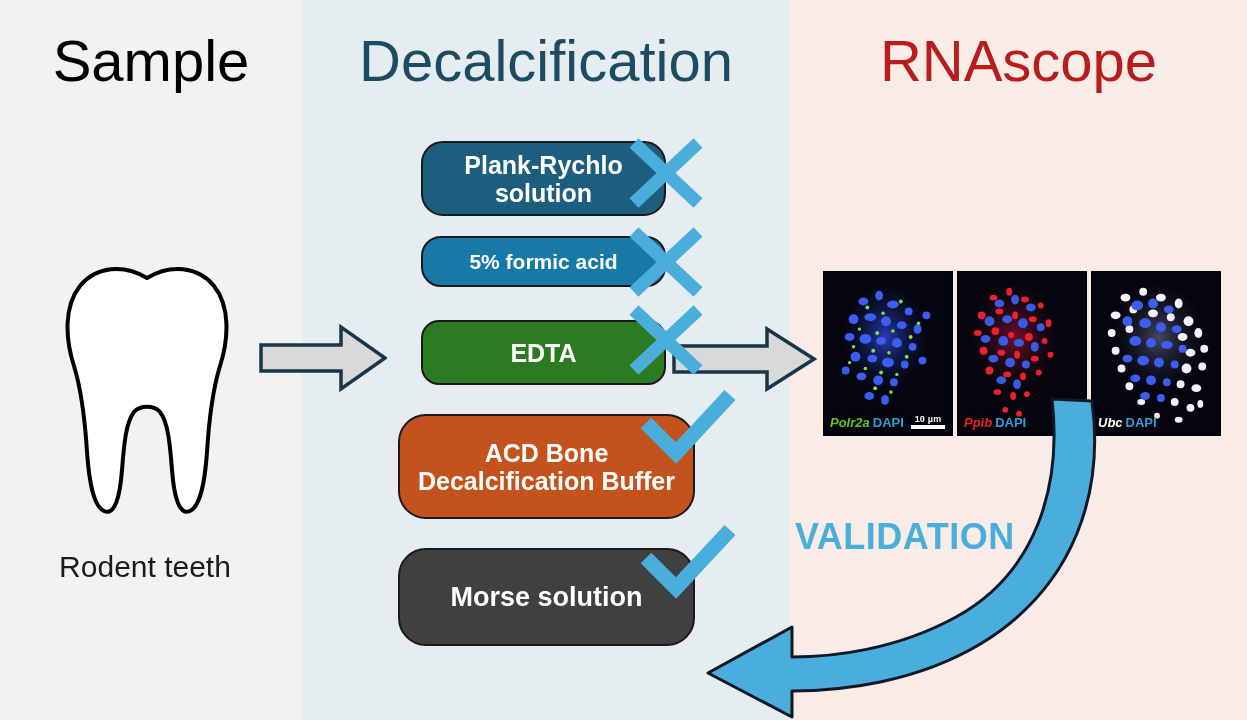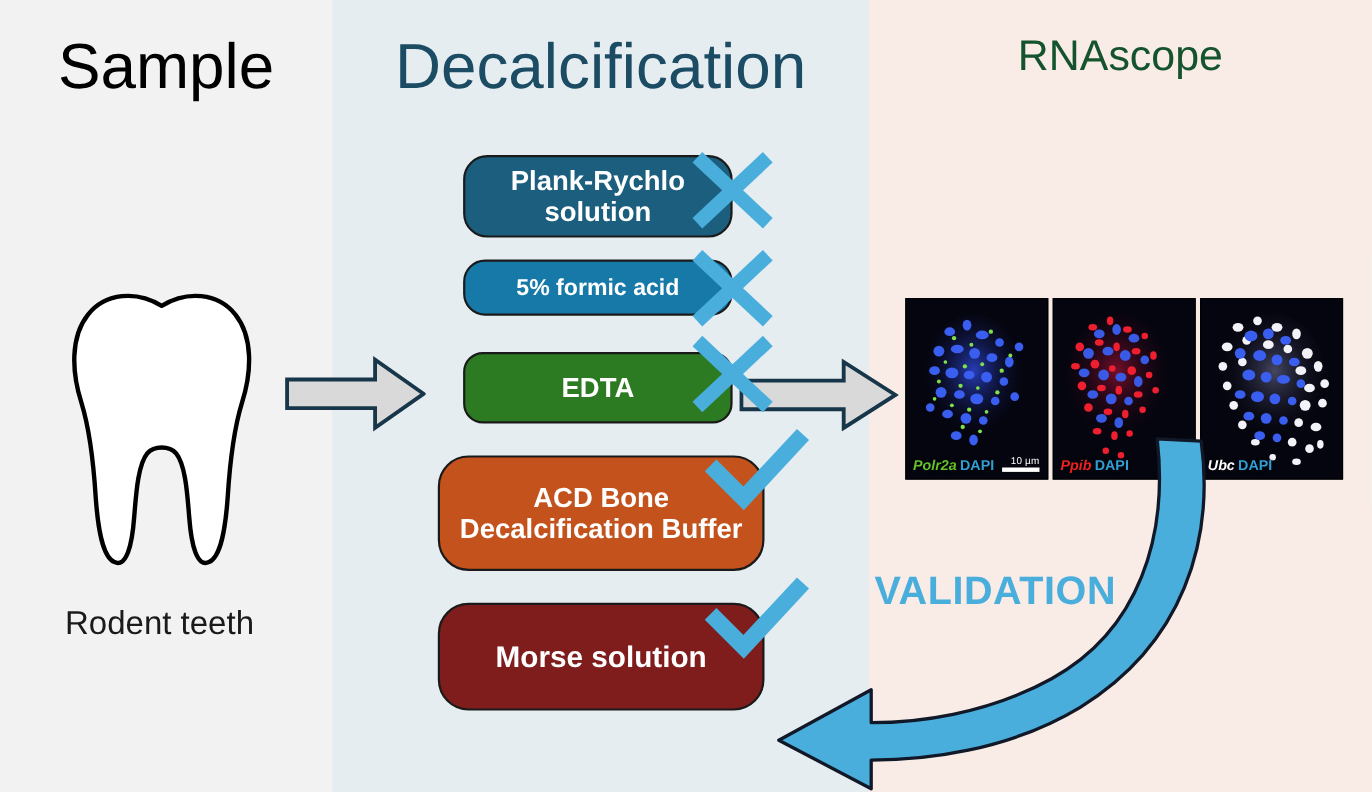--- a/index.html
+++ b/index.html
@@ -31,21 +31,21 @@
   #header-sample {
     left: 0; width: 302px; top: 32px;
     font-size: 58px; color: #000000;
   }
   #header-decalc {
     left: 302px; width: 488px; top: 32px;
     font-size: 58px; color: #1b4c63;
   }
   #header-rnascope {
     left: 790px; width: 457px; top: 32px;
-    font-size: 39px; color: #14532d;
+    font-size: 58px; color: #b91c1c;
   }
 
   
   #tooth-illustration {
     position: absolute; left: 52px; top: 262px;
     width: 190px; height: 255px;
   }
   #sample-caption {
     position: absolute; left: 0; width: 290px; top: 550px;
     text-align: center; font-size: 30px; color: #1a1a1a;
@@ -78,21 +78,21 @@
   #box-edta {
     left: 421px; top: 320px; width: 245px; height: 65px;
     background: #2c7b23; border-radius: 18px; font-size: 25px;
   }
   #box-acd {
     left: 398px; top: 414px; width: 297px; height: 105px;
     background: #c4521c; border-radius: 28px; font-size: 25px;
   }
   #box-morse {
     left: 398px; top: 548px; width: 297px; height: 98px;
-    background: #7f1d1d; border-radius: 28px; font-size: 27px;
+    background: #404040; border-radius: 28px; font-size: 27px;
   }
 
   
   .mark { position: absolute; }
   #mark-x-plank   { left: 622px; top: 133px; width: 88px; height: 80px; }
   #mark-x-formic  { left: 622px; top: 222px; width: 88px; height: 80px; }
   #mark-x-edta    { left: 622px; top: 300px; width: 88px; height: 80px; }
   #mark-check-acd   { left: 632px; top: 385px; width: 110px; height: 82px; }
   #mark-check-morse { left: 632px; top: 520px; width: 110px; height: 82px; }
 
@@ -119,21 +119,21 @@
   }
   .gene-name { font-style: italic; }
   .dapi-name { color: #2f9fd6; margin-left: 3px; }
   #gene-polr2a { color: #63c12a; }
   #gene-ppib   { color: #ef2020; text-align: right; }
   #gene-ubc    { color: #ffffff; }
   #scale-bar-group {
     position: absolute; right: 7px; bottom: 6px;
     text-align: center;
   }
-  #scale-bar-label { font-size: 9px; font-weight: normal; color: #fff; letter-spacing: .2px; text-align: right; }
+  #scale-bar-label { font-size: 9px; font-weight: bold; color: #fff; letter-spacing: .2px; }
   #scale-bar-line { width: 34px; height: 4px; background: #fff; margin: 1px auto 0; }
 
   
   #validation-arrow {
     position: absolute; left: 700px; top: 395px;
     width: 420px; height: 325px;
   }
   #validation-label {
     position: absolute; left: 795px; top: 516px;
     font-size: 36px; font-weight: bold; color: #4aaedd;

